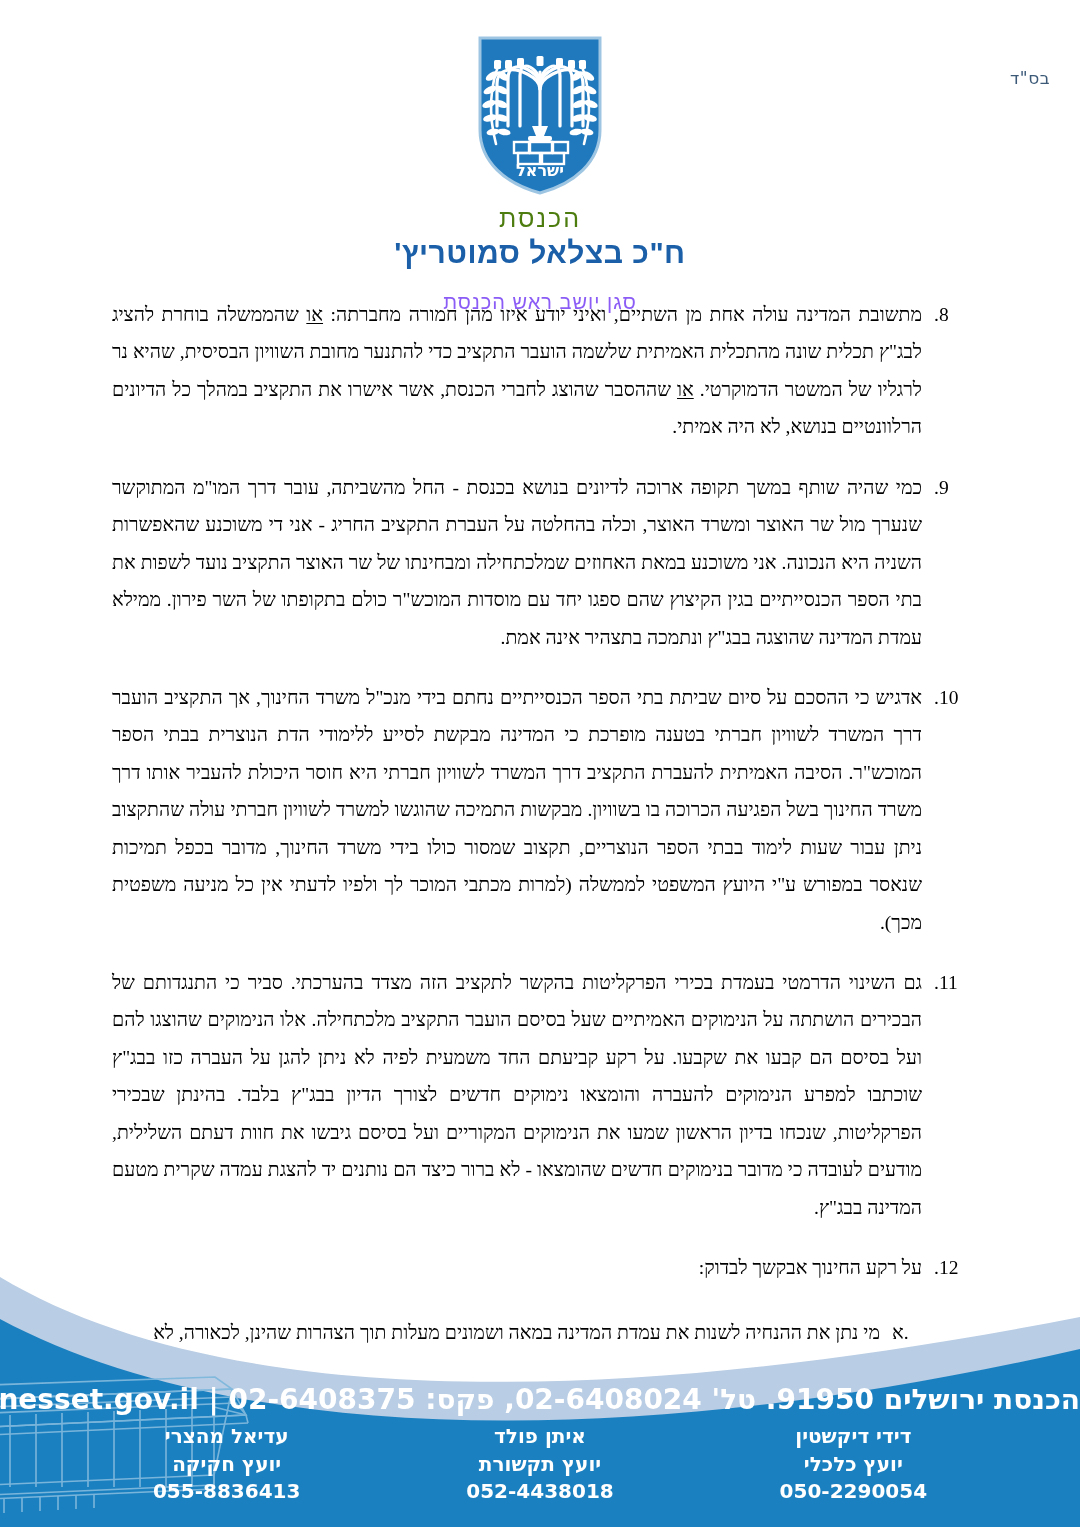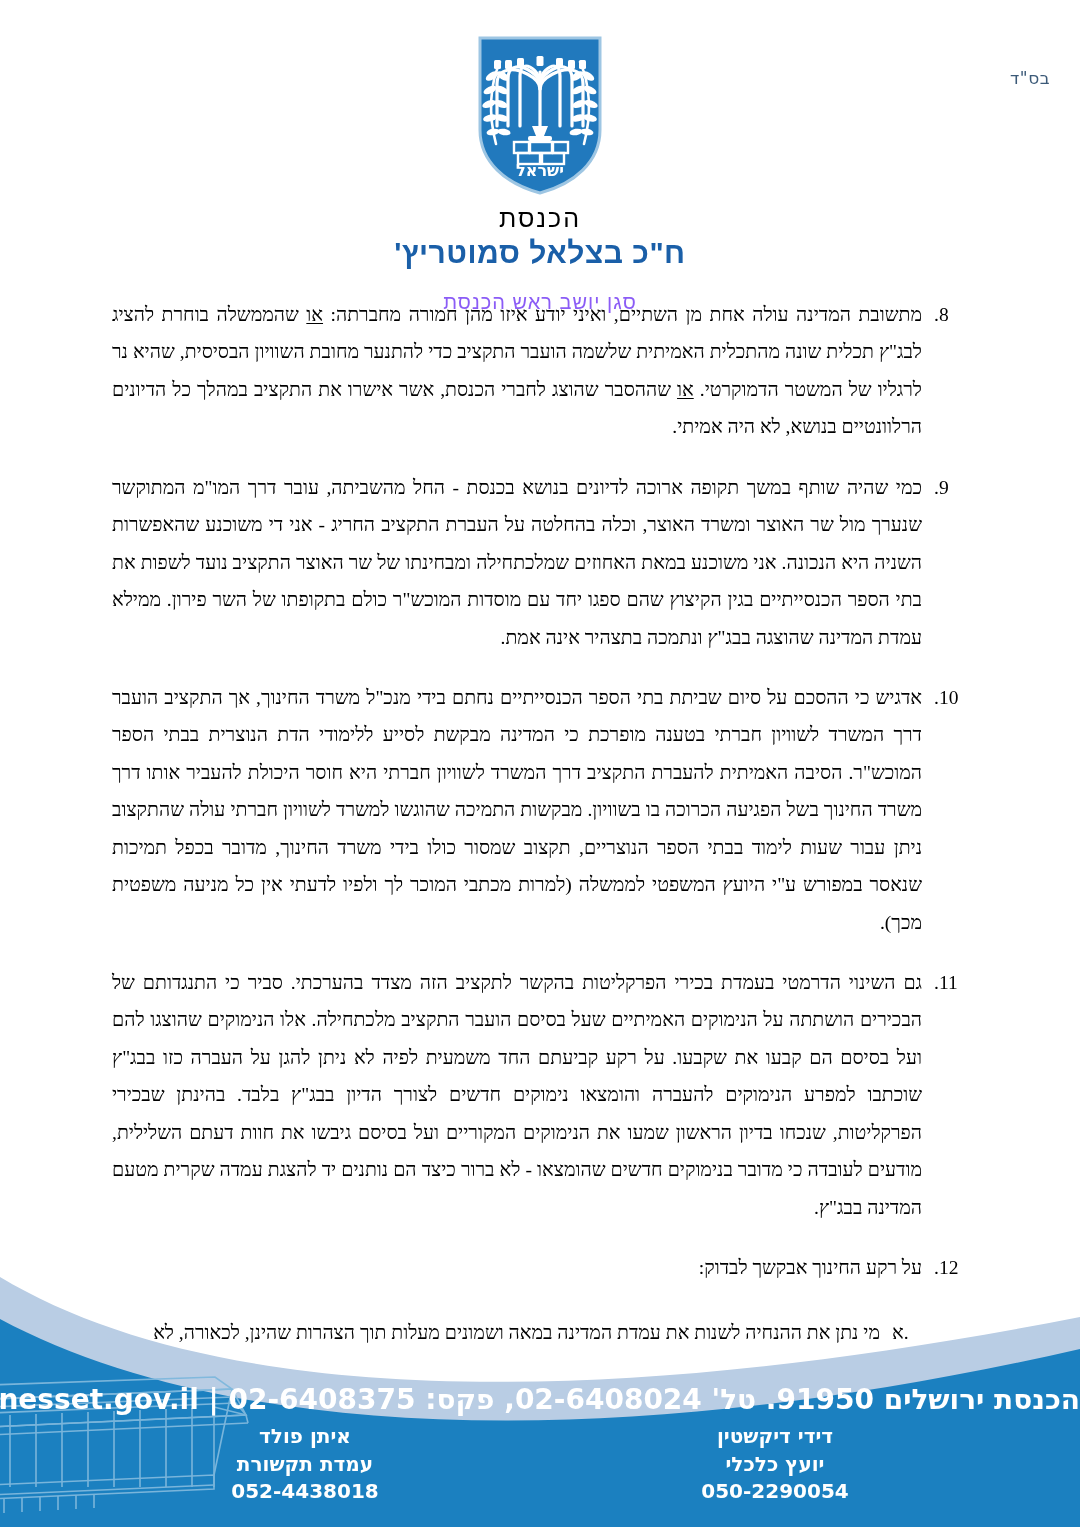--- a/index.html
+++ b/index.html
@@ -42,21 +42,21 @@
   }
   .emblem {
     display: block;
     margin: 0 auto;
     width: 132px;
     height: 162px;
   }
   .lh-line1 {
     margin-top: 8px;
     font-size: 25px;
-    color: #000000;
+    color: #4d7c0f;
     letter-spacing: 2px;
     font-weight: 400;
     line-height: 1.18;
   }
   .lh-line2 {
     font-size: 30px;
     color: #1a5fa8;
     font-weight: 700;
     letter-spacing: 0.5px;
     line-height: 1.22;
@@ -314,19 +314,24 @@
     </svg>
     <div class="footer-address">הכנסת ירושלים 91950. טל' 02-6408024, פקס: 02-6408375 | bezalels@knesset.gov.il</div>
     <div class="footer-contacts" id="contacts-container">
         <div class="contact">
           <div class="c-name">דידי דיקשטין</div>
           <div class="c-role">יועץ כלכלי</div>
           <div class="c-phone">050-2290054</div>
         </div>
         <div class="contact">
           <div class="c-name">איתן פולד</div>
-          <div class="c-role">עמדת תקשורת</div>
+          <div class="c-role">יועץ תקשורת</div>
           <div class="c-phone">052-4438018</div>
+        </div>
+        <div class="contact">
+          <div class="c-name">עדיאל מהצרי</div>
+          <div class="c-role">יועץ חקיקה</div>
+          <div class="c-phone">055-8836413</div>
         </div>
       </div>
   </div>
 
 </div>
 
 </body></html>

